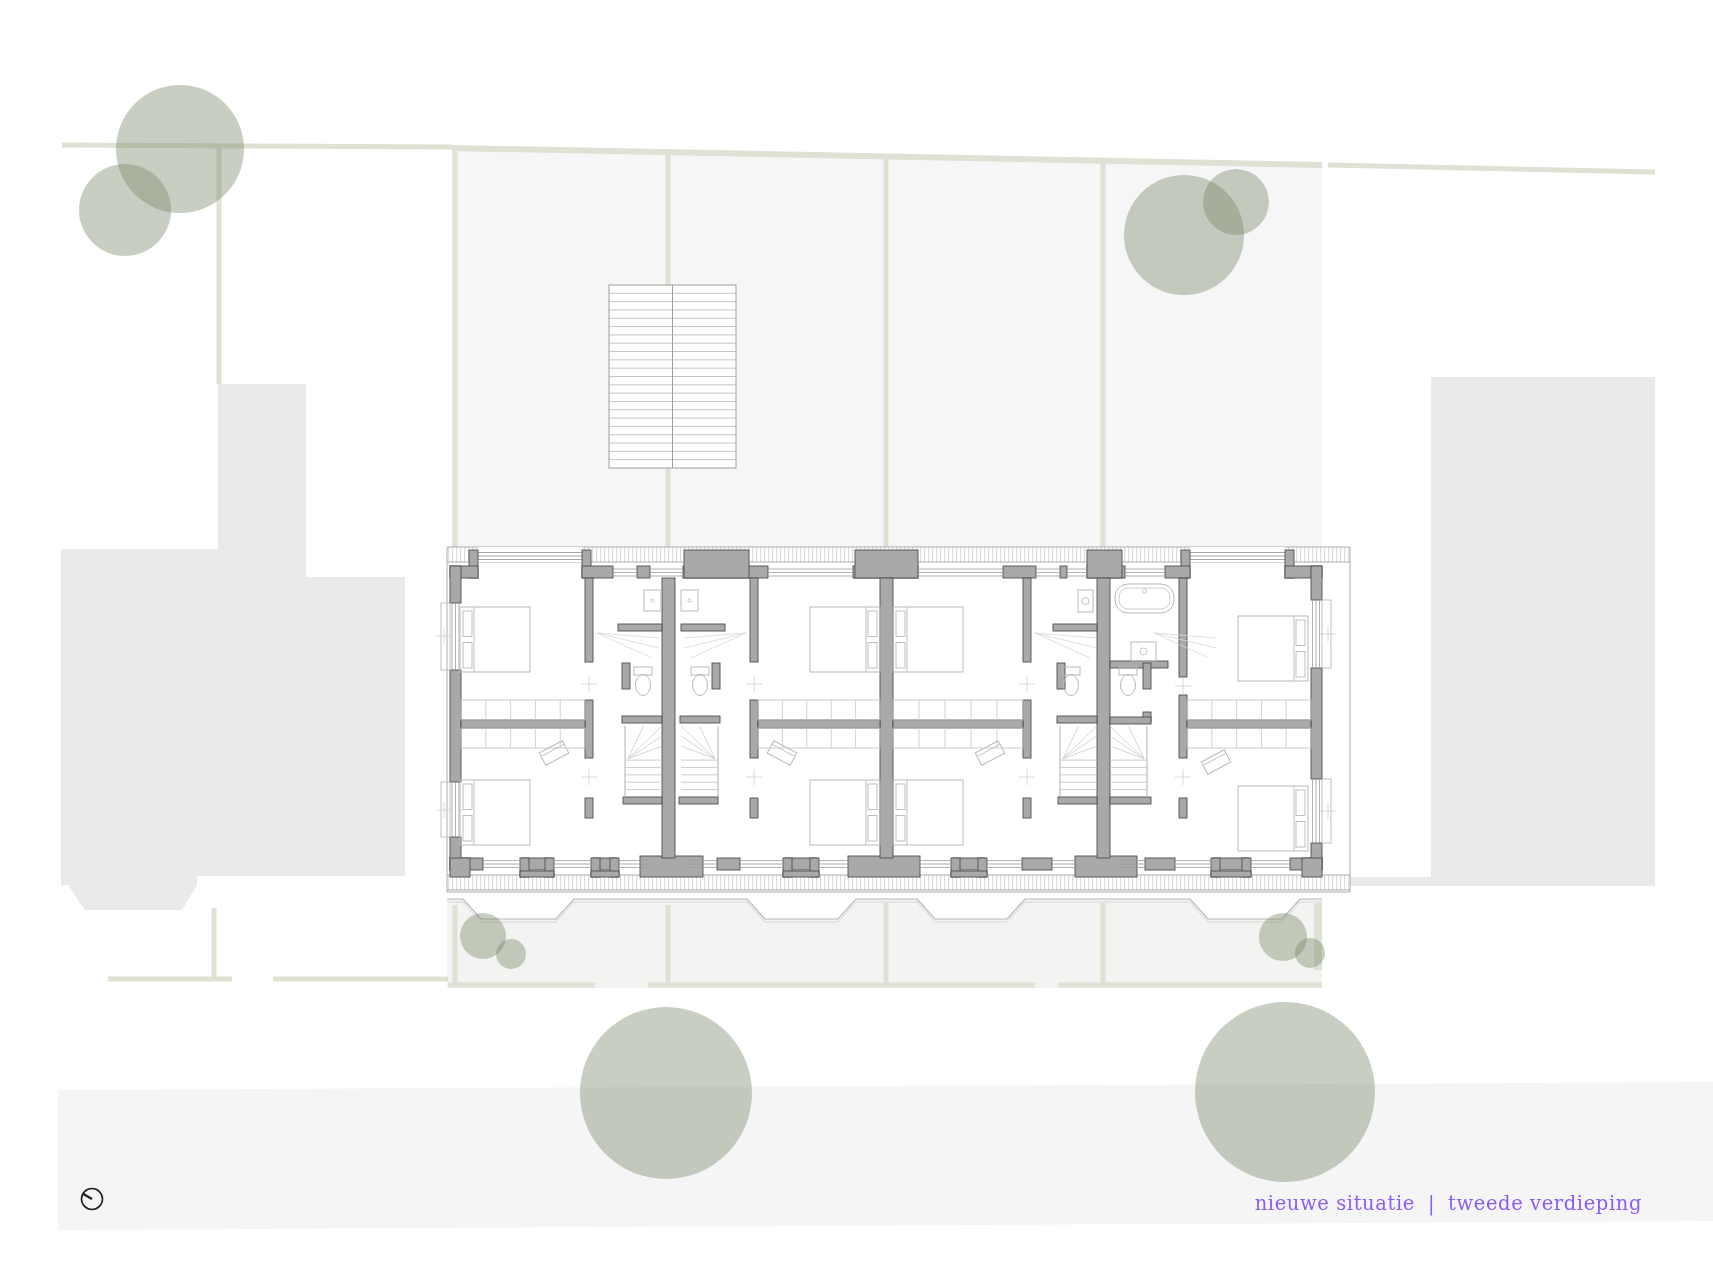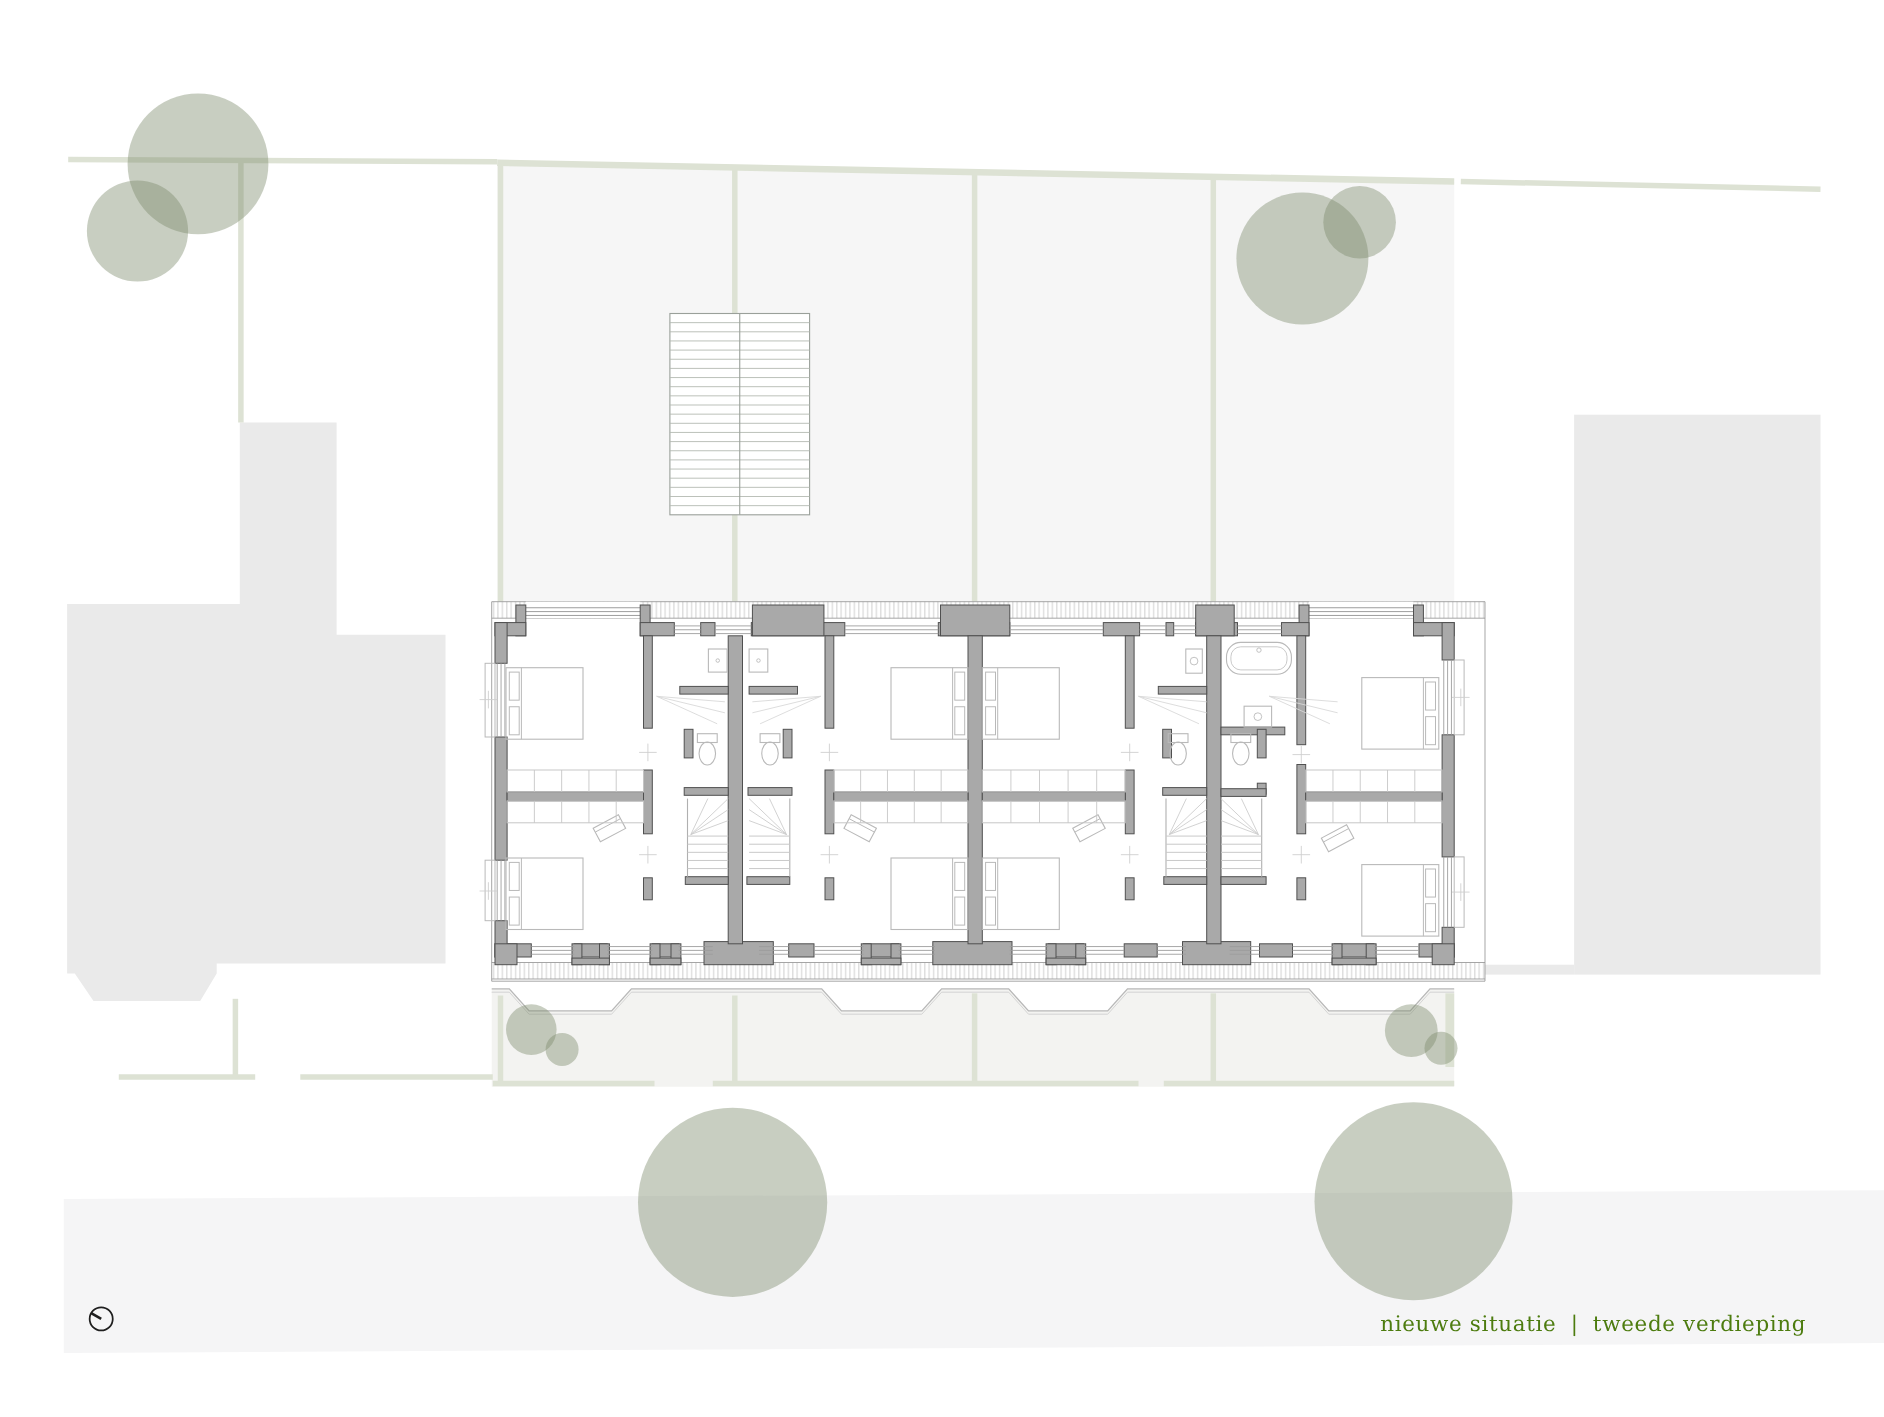--- a/index.html
+++ b/index.html
@@ -1,19 +1,19 @@
 <!DOCTYPE html>
 <html><head>
 <meta charset="utf-8">
 <style>
   html,body{margin:0;padding:0;background:#ffffff;}
   .page{position:relative;width:1713px;height:1288px;background:#ffffff;overflow:hidden;
         font-family:"DejaVu Serif","Liberation Serif",serif;}
   svg{position:absolute;left:0;top:0;}
-  .caption{position:absolute;right:71px;top:1192px;font-size:19.5px;color:#4d7c0f;
+  .caption{position:absolute;right:71px;top:1192px;font-size:19.5px;color:#8b5cf6;
            letter-spacing:0.6px;white-space:nowrap;}
   .caption .sep{margin:0 13px;}
 </style>
 </head>
 <body>
 
 <div class="page">
   <svg id="drawing" width="1713" height="1288" viewBox="0 0 1713 1288">
     <defs>
       <pattern id="hatchV" width="4" height="16" patternUnits="userSpaceOnUse">

